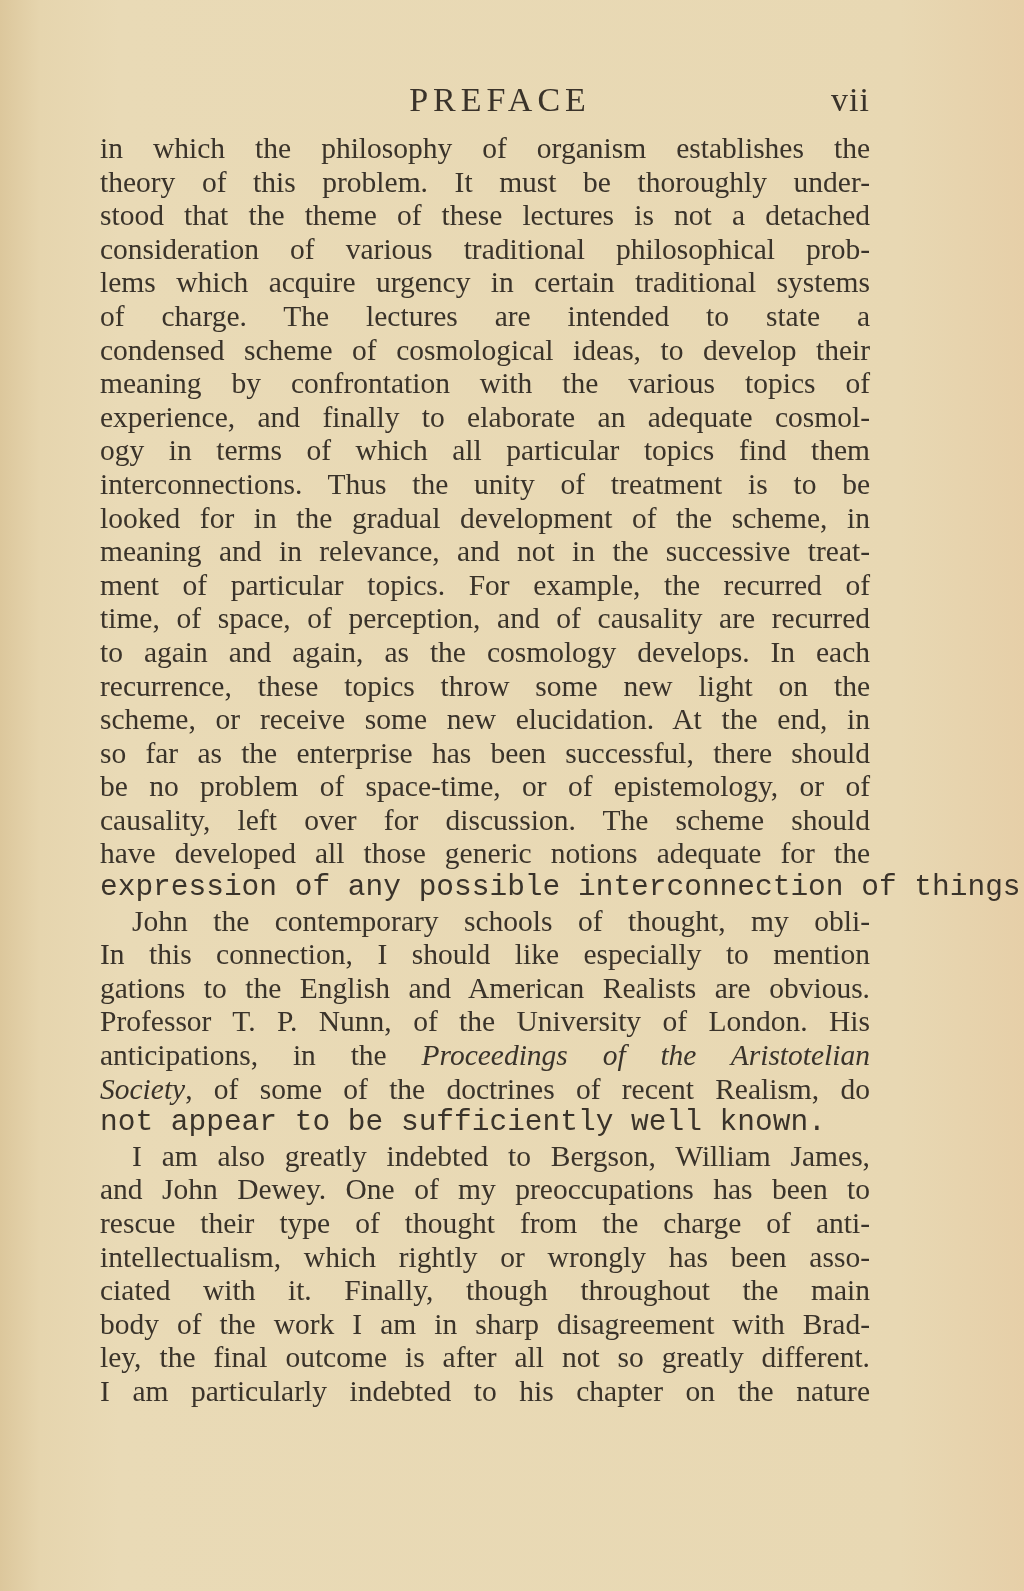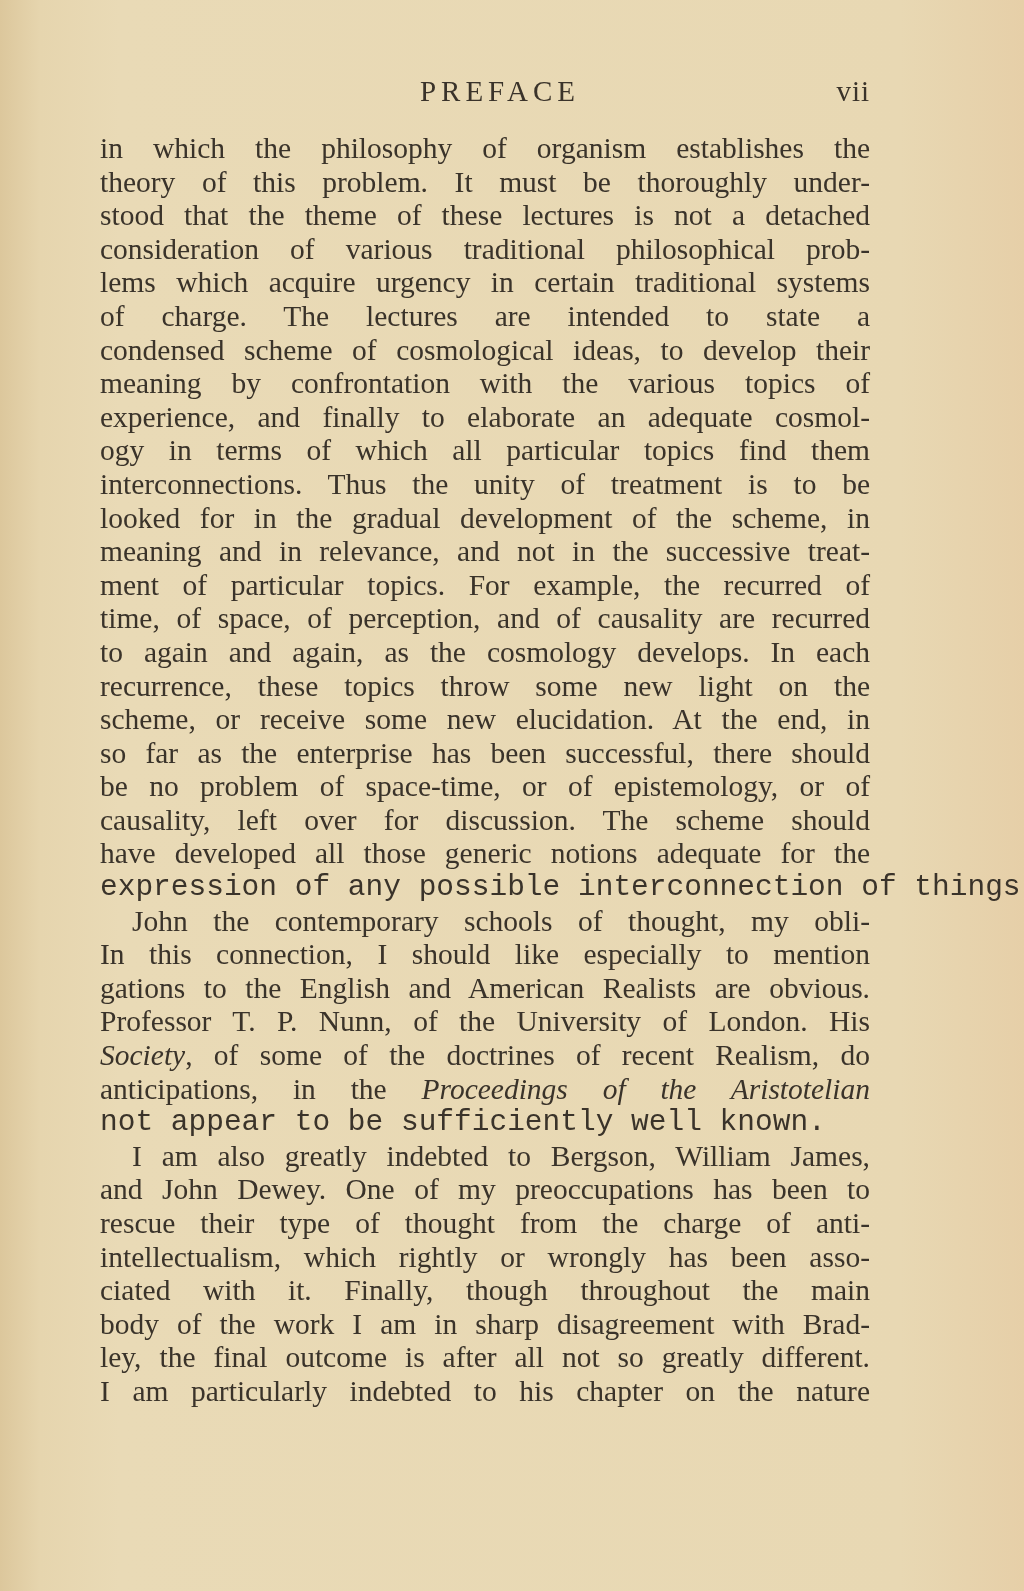--- a/index.html
+++ b/index.html
@@ -5,22 +5,22 @@
     html, body { margin: 0; padding: 0; }
     body {
       width: 1024px; height: 1591px; overflow: hidden;
       background: linear-gradient(90deg, #dcc79c 0px, #e6d5ae 40px, #e9dab6 120px, #e8d8b3 900px, #e6cfa8 1024px);
       font-family: "Liberation Serif", "DejaVu Serif", serif;
       color: #3a332a;
       position: relative;
     }
     .page { position: absolute; left: 0; top: 0; width: 1024px; height: 1591px; }
     .running-head {
-      position: absolute; top: 73px; left: 100px; width: 770px; height: 36px;
-      font-size: 29px; line-height: 36px;
+      position: absolute; top: 82px; left: 100px; width: 770px; height: 36px;
+      font-size: 34px; line-height: 36px;
     }
     .running-title {
       position: absolute; left: 0; right: 0; text-align: center;
       letter-spacing: 5px; padding-left: 30px; box-sizing: border-box;
     }
     .folio { position: absolute; right: 0; top: 0; letter-spacing: 1px; margin-left: 32px; }
     .body-text { position: absolute; top: 132px; left: 100px; width: 770px; }
     .line {
       height: 33.6px; line-height: 33.6px; font-size: 29.5px;
       white-space: nowrap; text-align: justify; text-align-last: justify;
@@ -64,22 +64,22 @@
       <div class="line">causality, left over for discussion.  The scheme should</div>
       <div class="line">have developed all those generic notions adequate for the</div>
       <div class="line last">expression of any possible interconnection of things.</div>
     </div>
 
     <div>
       <div class="line indent">John the contemporary schools of thought, my obli-</div>
       <div class="line">In this connection, I should like especially to mention</div>
       <div class="line">gations to the English and American Realists are obvious.</div>
       <div class="line">Professor T. P. Nunn, of the University of London.  His</div>
+      <div class="line"><span>anticipations, in the </span><span class="it">Proceedings of the Aristotelian</span><span></span></div>
       <div class="line"><span></span><span class="it">Society</span><span>, of some of the doctrines of recent Realism, do</span></div>
-      <div class="line"><span>anticipations, in the </span><span class="it">Proceedings of the Aristotelian</span><span></span></div>
       <div class="line last">not appear to be sufficiently well known.</div>
     </div>
 
     <div>
       <div class="line indent">I am also greatly indebted to Bergson, William James,</div>
       <div class="line">and John Dewey.  One of my preoccupations has been to</div>
       <div class="line">rescue their type of thought from the charge of anti-</div>
       <div class="line">intellectualism, which rightly or wrongly has been asso-</div>
       <div class="line">ciated with it.  Finally, though throughout the main</div>
       <div class="line">body of the work I am in sharp disagreement with Brad-</div>

